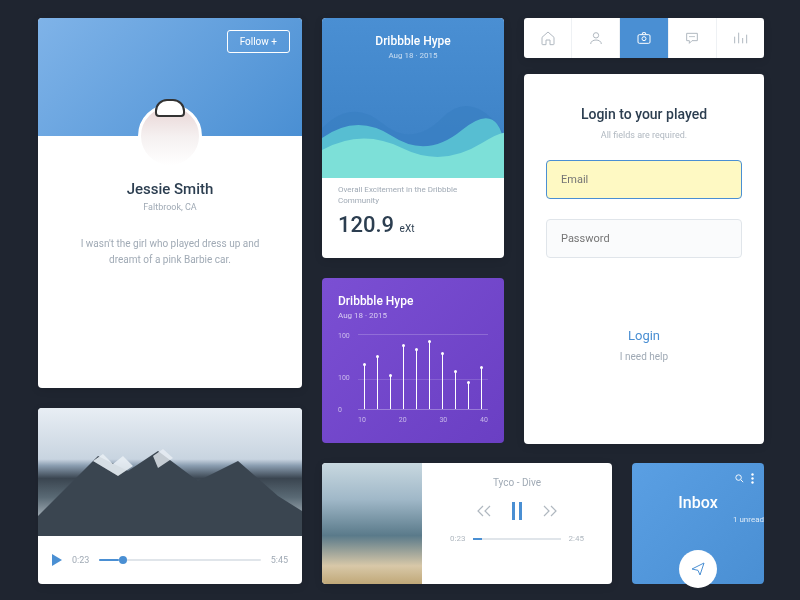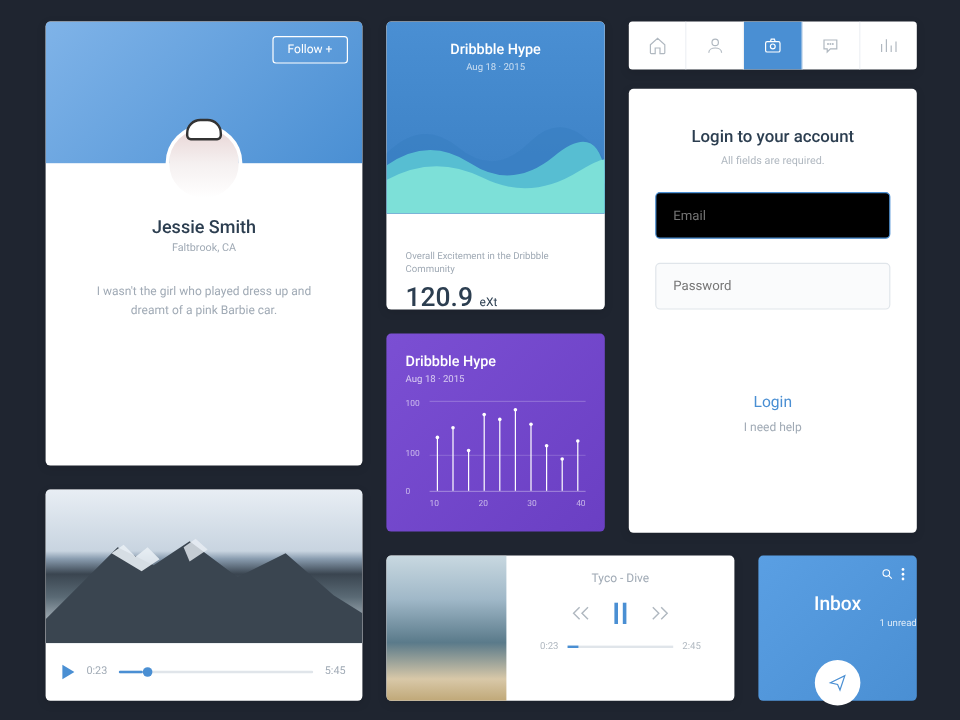--- a/index.html
+++ b/index.html
@@ -21,21 +21,21 @@
 .stat:not(:last-child){ border-right:1px solid #eef1f4; }
 .stat-label { font-size:9px; color:#a0aab5; }
 .stat-value { font-size:14px; color:#2c3e50; font-weight:500; margin-top:4px; }
 
 
 .wave { left:322px; top:18px; width:182px; height:240px; }
 .wave-hero { height:160px; background:linear-gradient(180deg,#4a8fd3 0%,#3a7fc3 100%); position:relative; overflow:hidden; }
 .wave-title { color:#fff; font-size:12px; font-weight:500; text-align:center; padding-top:16px; }
 .wave-date { color:rgba(255,255,255,0.7); font-size:8px; text-align:center; margin-top:3px; }
 .waves-svg { position:absolute; bottom:0; left:0; width:100%; height:90px; }
-.wave-body { padding:30px 16px; }
+.wave-body { padding:6px 16px; }
 .wave-desc { font-size:8px; color:#a0aab5; line-height:1.4; }
 .wave-value { font-size:22px; color:#2c3e50; font-weight:500; margin-top:6px; }
 .wave-unit { font-size:10px; font-weight:400; }
 
 
 .purple { left:322px; top:278px; width:182px; height:165px; background:linear-gradient(135deg,#7b4fd3 0%,#6a3fc3 100%); border-radius:4px; position:absolute; padding:16px; color:#fff; }
 .purple-title { font-size:12px; font-weight:500; }
 .purple-date { font-size:8px; opacity:0.7; margin-top:3px; }
 .purple-chart { margin-top:14px; height:90px; position:relative; }
 .purple-ylabel { position:absolute; left:0; font-size:7px; opacity:0.6; }
@@ -50,21 +50,21 @@
 .nav-item { flex:1; display:flex; align-items:center; justify-content:center; border-right:1px solid #eef1f4; cursor:pointer; }
 .nav-item:last-child { border-right:none; }
 .nav-item.active { background:#4a8fd3; }
 .nav-icon { width:16px; height:16px; }
 
 
 .login { left:524px; top:74px; width:240px; height:370px; padding:32px 22px; }
 .login-title { font-size:14px; color:#2c3e50; font-weight:500; text-align:center; }
 .login-sub { font-size:9px; color:#b0b8c0; text-align:center; margin-top:8px; }
 .login-input { width:100%; padding:12px 14px; border:1px solid #e0e5ea; border-radius:4px; font-size:11px; margin-top:20px; background:#fafbfc; color:#a0aab5; }
-.login-input.focus { border-color:#4a8fd3; background:#000000; color:#4a8fd3; }
+.login-input.focus { border-color:#4a8fd3; background:#fef9c3; color:#4a8fd3; }
 .login-btn { text-align:center; color:#4a8fd3; font-size:13px; margin-top:70px; cursor:pointer; }
 .login-help { text-align:center; color:#a0aab5; font-size:10px; margin-top:8px; cursor:pointer; }
 
 
 .video { left:38px; top:408px; width:264px; height:176px; }
 .video-img { height:128px; background:linear-gradient(180deg,#e8eef4 0%,#c8d4e0 40%,#8a9db0 45%,#3a4550 55%,#5a6a75 70%,#e8eef4 100%); position:relative; }
 .mountain { position:absolute; bottom:0; left:0; right:0; height:90px; }
 .video-controls { height:48px; display:flex; align-items:center; padding:0 14px; gap:10px; }
 .play-btn { width:0; height:0; border-left:10px solid #4a8fd3; border-top:6px solid transparent; border-bottom:6px solid transparent; cursor:pointer; }
 .video-time { font-size:9px; color:#a0aab5; }
@@ -199,21 +199,21 @@
       </svg>
     </div>
   <div class="nav-item">
       <svg class="nav-icon" viewBox="0 0 24 24" fill="none" stroke="#b0b8c0" stroke-width="1.5">
         <path d="M4 20V10M10 20V4M16 20v-8M22 20V7"></path>
       </svg>
     </div>
 </div>
 
 <div class="card login">
-  <div class="login-title">Login to your account</div>
+  <div class="login-title">Login to your played</div>
   <div class="login-sub">All fields are required.</div>
   <input class="login-input focus" placeholder="Email" style="">
   <input class="login-input" type="password" placeholder="Password" style="">
   <div class="login-btn">Login</div>
   <div class="login-help">I need help</div>
 </div>
 
 <div class="card video">
   <div class="video-img">
     <svg class="mountain" viewBox="0 0 264 90" preserveAspectRatio="none">

